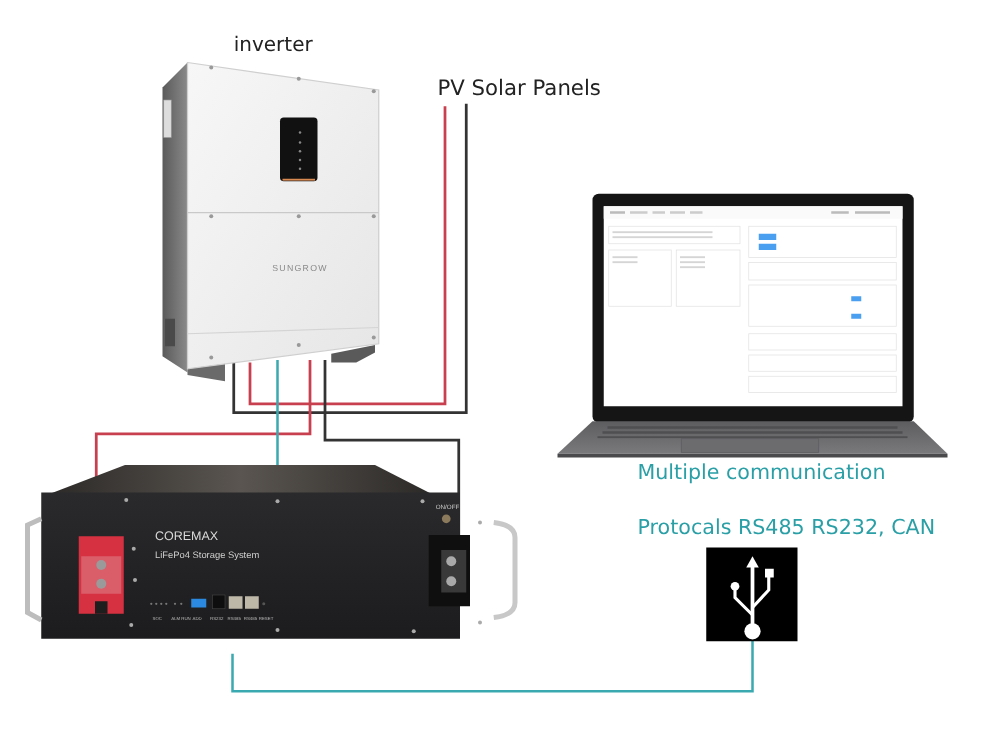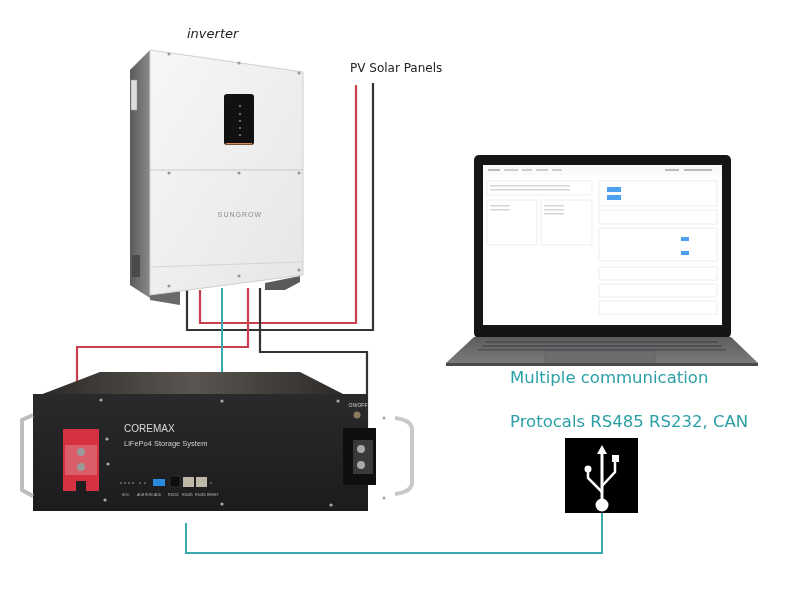--- a/index.html
+++ b/index.html
@@ -1,19 +1,19 @@
 <!DOCTYPE html>
 <html><head>
 <meta charset="utf-8">
 <style>
   html, body { margin:0; padding:0; background:#ffffff; }
   body { width:800px; height:600px; position:relative; overflow:hidden; font-family:"DejaVu Sans", sans-serif; }
   .lbl { position:absolute; white-space:nowrap; }
-  #inverter-label { left:187px; top:26px; font-size:13px; color:#222;font-style:italic; }
-  #pv-label { left:350px; top:61px; font-size:12px; color:#222;text-align:center; }
+  #inverter-label { left:187px; top:26px; font-size:16px; color:#222; }
+  #pv-label { left:350px; top:61px; font-size:17px; color:#222;text-align:center; }
   #comm-line1 { left:510px; top:368px; font-size:16.5px; color:#2a9fa6; }
   #comm-line2 { left:510px; top:412px; font-size:16.5px; color:#2a9fa6;text-align:right; }
   svg { position:absolute; left:0; top:0; }
   .brand { font-family:"Liberation Sans", sans-serif; }
 </style>
 </head>
 <body>
 
 <div class="lbl" id="inverter-label">inverter</div>
 <div class="lbl" id="pv-label">PV Solar Panels</div>

